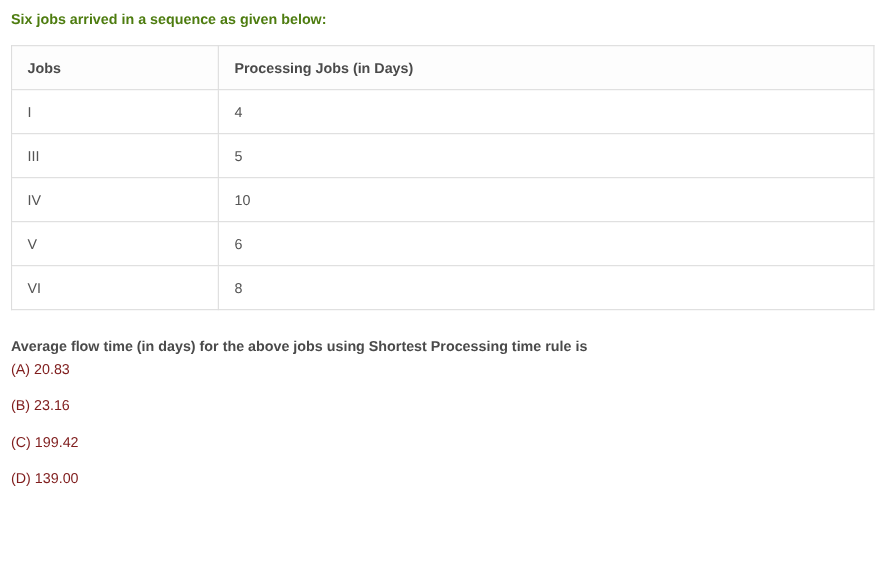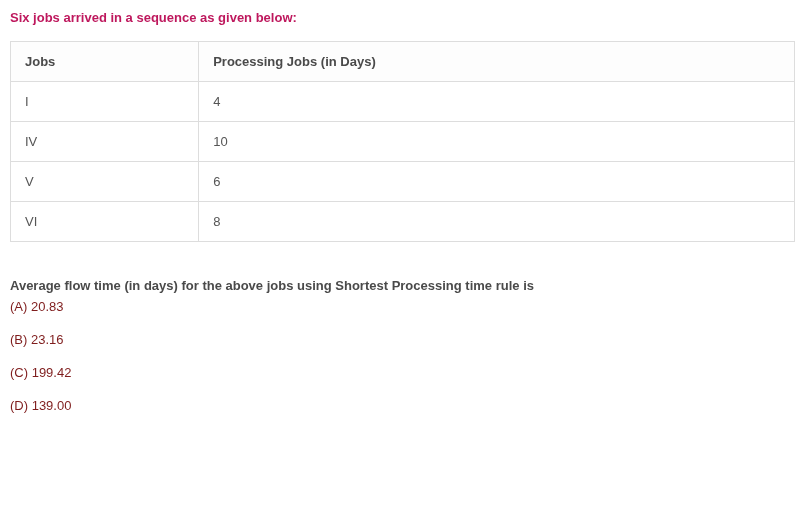--- a/index.html
+++ b/index.html
@@ -10,28 +10,28 @@
     body {
       font-family: Verdana, Geneva, sans-serif;
       font-size: 13px;
       color: #333;
       background: #fff;
       padding: 10px;
       width: 805px;
     }
     .question-intro {
       font-weight: bold;
-      color: #be185d;
+      color: #4d7c0f;
       margin-bottom: 16px;
       font-size: 13px;
     }
     table {
       width: 100%;
       border-collapse: collapse;
-      margin-bottom: 36px;
+      margin-bottom: 25px;
     }
     table th, table td {
       border: 1px solid #ddd;
       padding: 12px 14px;
       text-align: left;
       font-size: 13px;
       color: #555;
     }
     table th {
       font-weight: bold;
@@ -64,20 +64,24 @@
       <th class="col-jobs">Jobs</th>
       <th>Processing Jobs (in Days)</th>
     </tr>
   </thead>
   <tbody>
     <tr>
       <td>I</td>
       <td>4</td>
     </tr>
     <tr>
+      <td>III</td>
+      <td>5</td>
+    </tr>
+    <tr>
       <td>IV</td>
       <td>10</td>
     </tr>
     <tr>
       <td>V</td>
       <td>6</td>
     </tr>
     <tr>
       <td>VI</td>
       <td>8</td>

